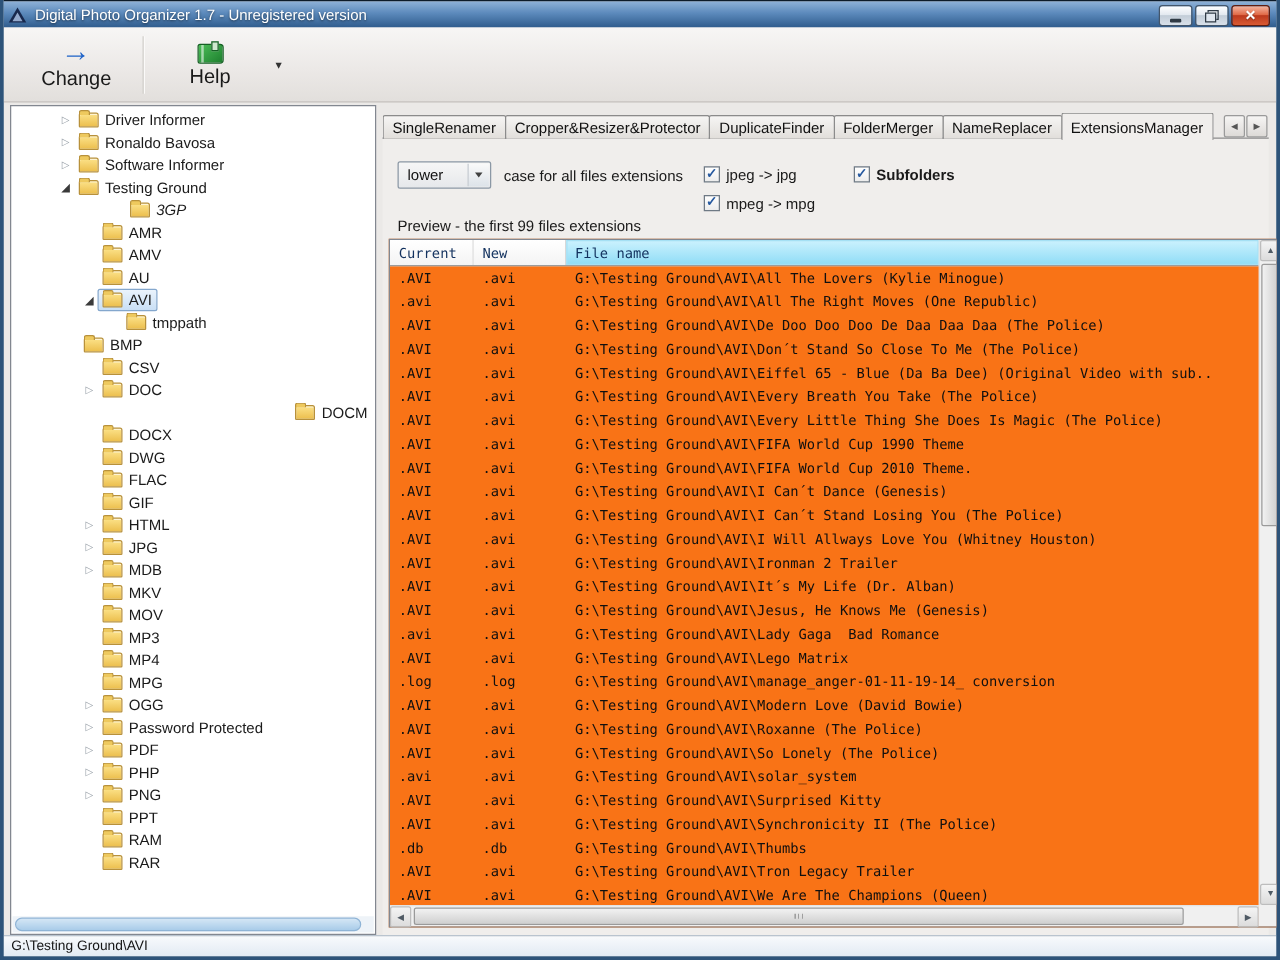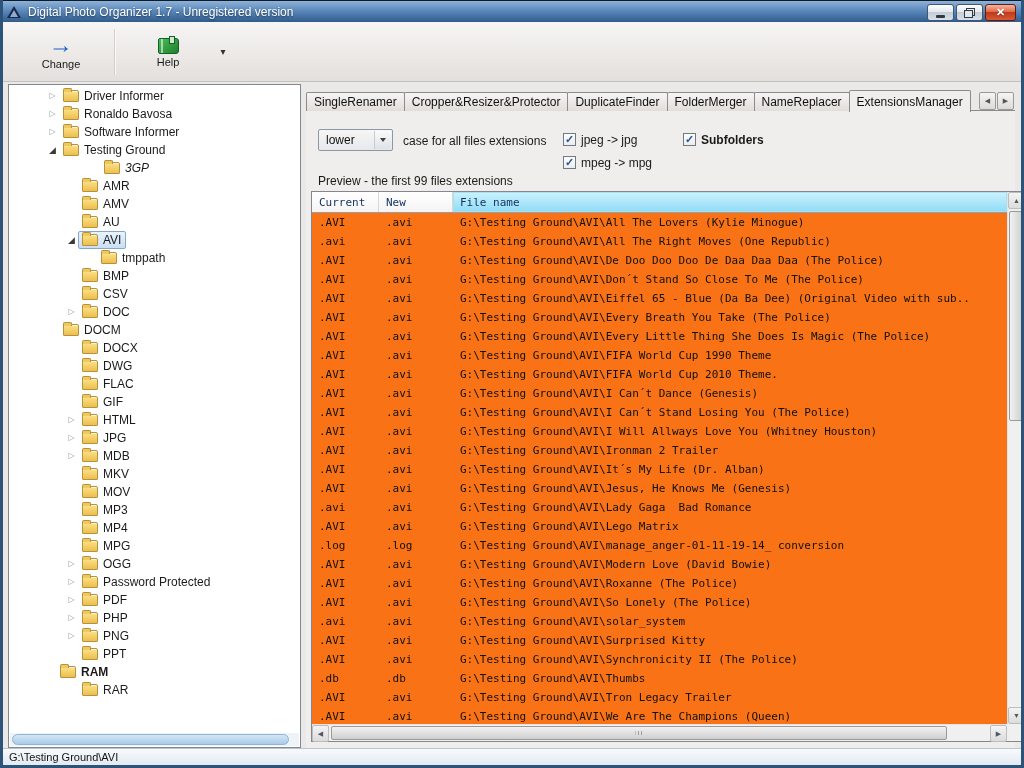--- a/index.html
+++ b/index.html
@@ -33,21 +33,21 @@
   .glyph-restore::after { content:""; position:absolute; left:0; bottom:0; width:7px; height:6px; border:1px solid #2f3a45; background:#dfe6ee; }
 
   
   .client { position:absolute; left:0; right:0; top:22px; bottom:0; }
 
   
   .toolbar { position:absolute; left:0; right:0; top:0; height:60px;
     background:linear-gradient(#f7f6f5, #ece9e7 55%, #e2dfdc);
     border-bottom:1px solid #c4c0bc; display:flex; align-items:center; padding-left:14px; }
   .tb-btn { height:54px; width:88px; display:flex; flex-direction:column; align-items:center; justify-content:center; gap:2px; border-radius:3px; }
-  .tb-btn .tb-label { font-size:11px; color:#1a1a1a; }
+  .tb-btn .tb-label { font-size:16px; color:#1a1a1a; }
   .change-arrow-icon { font-size:24px; line-height:22px; font-weight:bold; color:#1f63c8; transform:skewX(-6deg); }
   .help-book-icon { width:21px; height:16px; border:1px solid #156024; border-radius:2px 3px 3px 2px;
     background:linear-gradient(140deg,#4cbd58,#1d7f2e); position:relative; margin-top:3px; }
   .help-book-icon::before { content:""; position:absolute; left:2px; top:0; bottom:0; width:2px; background:rgba(255,255,255,.55); }
   .help-book-icon::after { content:""; position:absolute; right:3px; top:-3px; width:4px; height:6px; background:#cfe8cf; border:1px solid #156024; }
   .tb-sep { width:1px; height:46px; background:#d2cfcb; box-shadow:1px 0 0 #fbfaf9; margin:0 9px; }
   .tb-drop { width:22px; height:54px; display:flex; align-items:center; justify-content:center; color:#333; font-size:10px; }
 
   
   .tree-panel { position:absolute; left:5px; top:62px; width:293px; height:664px;
@@ -239,42 +239,42 @@
       <span class="tlabel">AVI</span>
     </span>
   </div>
           <div class="tree-row" style="padding-left: 74px;">
     <span class="twisty"></span>
     <span class="selwrap">
       <span class="folder-ico"></span>
       <span class="tlabel">tmppath</span>
     </span>
   </div>
-          <div class="tree-row" style="padding-left: 55px;">
+          <div class="tree-row" style="padding-left: 40px;">
     <span class="twisty"></span>
     <span class="selwrap">
       <span class="folder-ico"></span>
       <span class="tlabel">BMP</span>
     </span>
   </div>
           <div class="tree-row" style="padding-left: 55px;">
     <span class="twisty"></span>
     <span class="selwrap">
       <span class="folder-ico"></span>
       <span class="tlabel">CSV</span>
     </span>
   </div>
           <div class="tree-row" style="padding-left: 55px;">
     <span class="twisty">▷</span>
     <span class="selwrap">
       <span class="folder-ico"></span>
       <span class="tlabel">DOC</span>
     </span>
   </div>
-          <div class="tree-row" style="padding-left: 36px;">
+          <div class="tree-row" style="padding-left: 55px; justify-content: flex-end;">
     <span class="twisty"></span>
     <span class="selwrap">
       <span class="folder-ico"></span>
       <span class="tlabel">DOCM</span>
     </span>
   </div>
           <div class="tree-row" style="padding-left: 55px;">
     <span class="twisty"></span>
     <span class="selwrap">
       <span class="folder-ico"></span>
@@ -393,21 +393,21 @@
       <span class="tlabel">PNG</span>
     </span>
   </div>
           <div class="tree-row" style="padding-left: 55px;">
     <span class="twisty"></span>
     <span class="selwrap">
       <span class="folder-ico"></span>
       <span class="tlabel">PPT</span>
     </span>
   </div>
-          <div class="tree-row" style="padding-left: 33px; font-weight: bold;">
+          <div class="tree-row" style="padding-left: 55px;">
     <span class="twisty"></span>
     <span class="selwrap">
       <span class="folder-ico"></span>
       <span class="tlabel">RAM</span>
     </span>
   </div>
           <div class="tree-row" style="padding-left: 55px;">
     <span class="twisty"></span>
     <span class="selwrap">
       <span class="folder-ico"></span>

